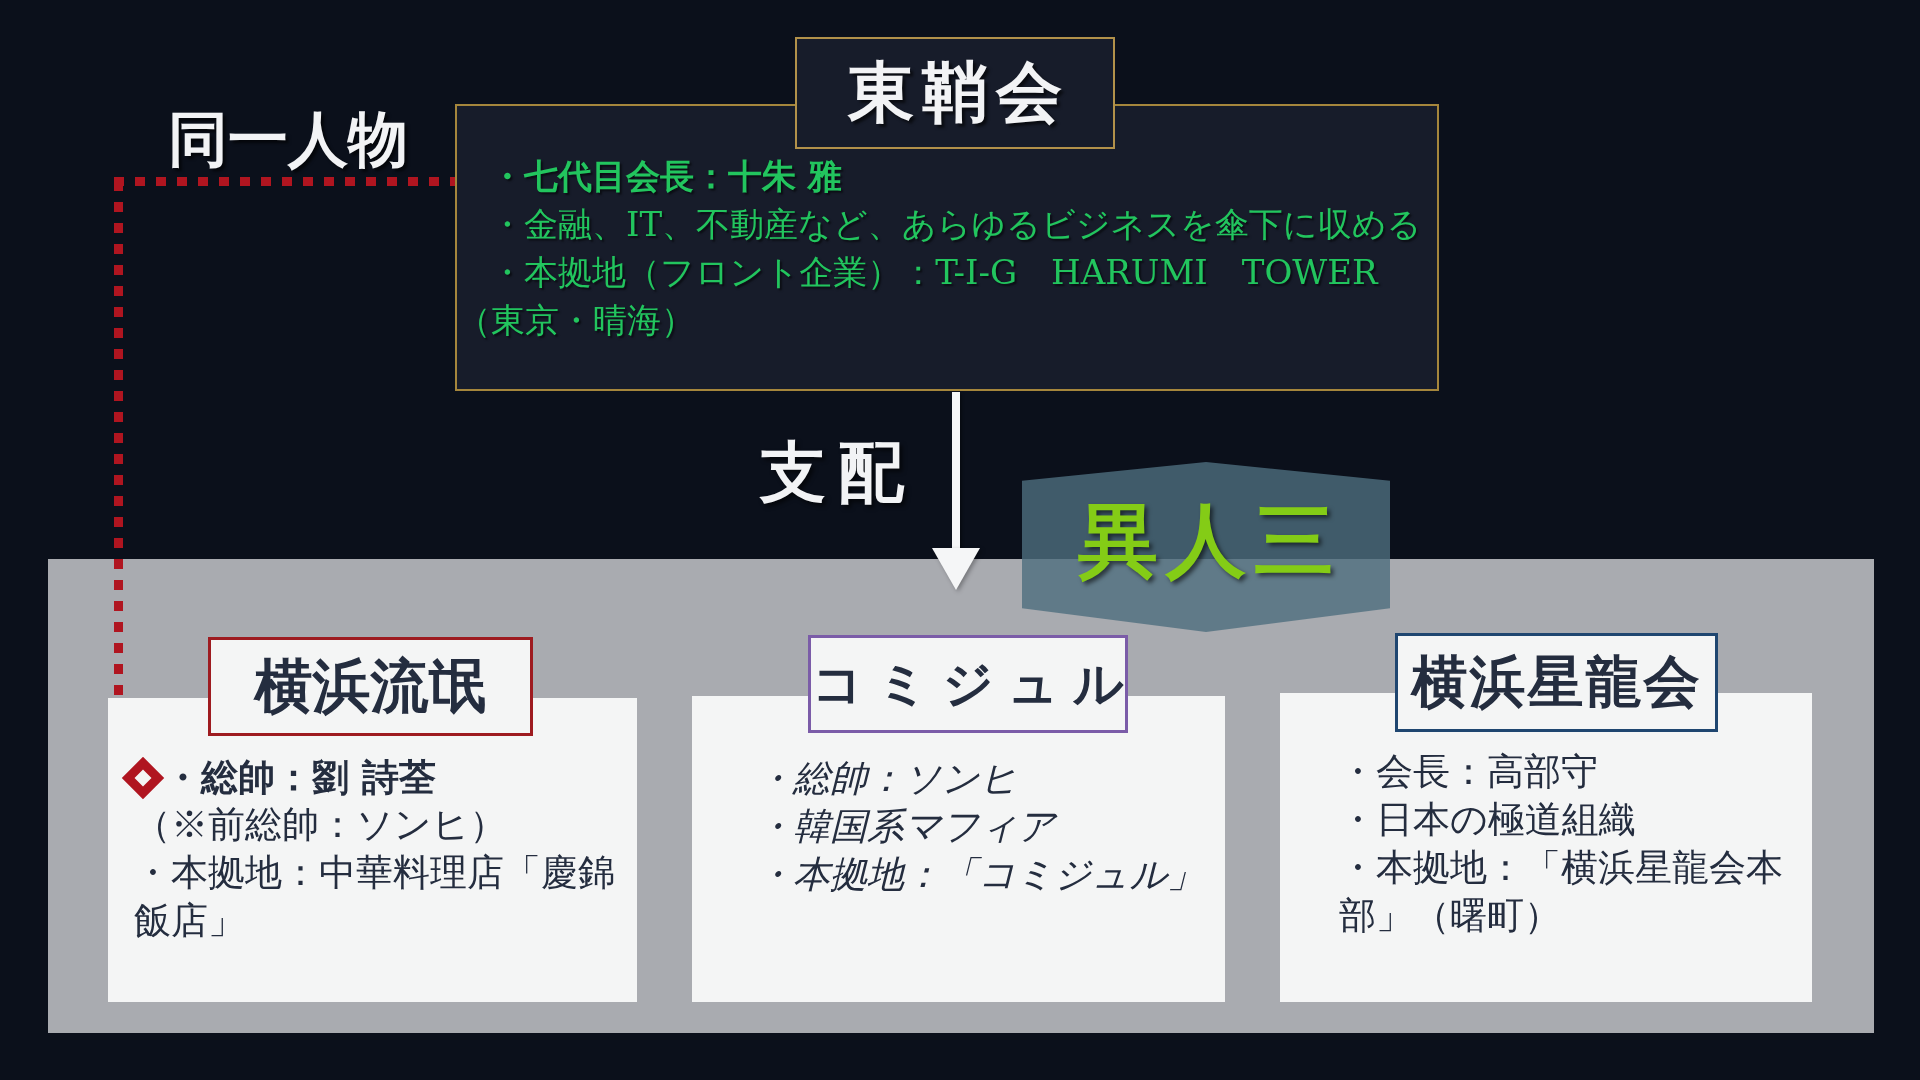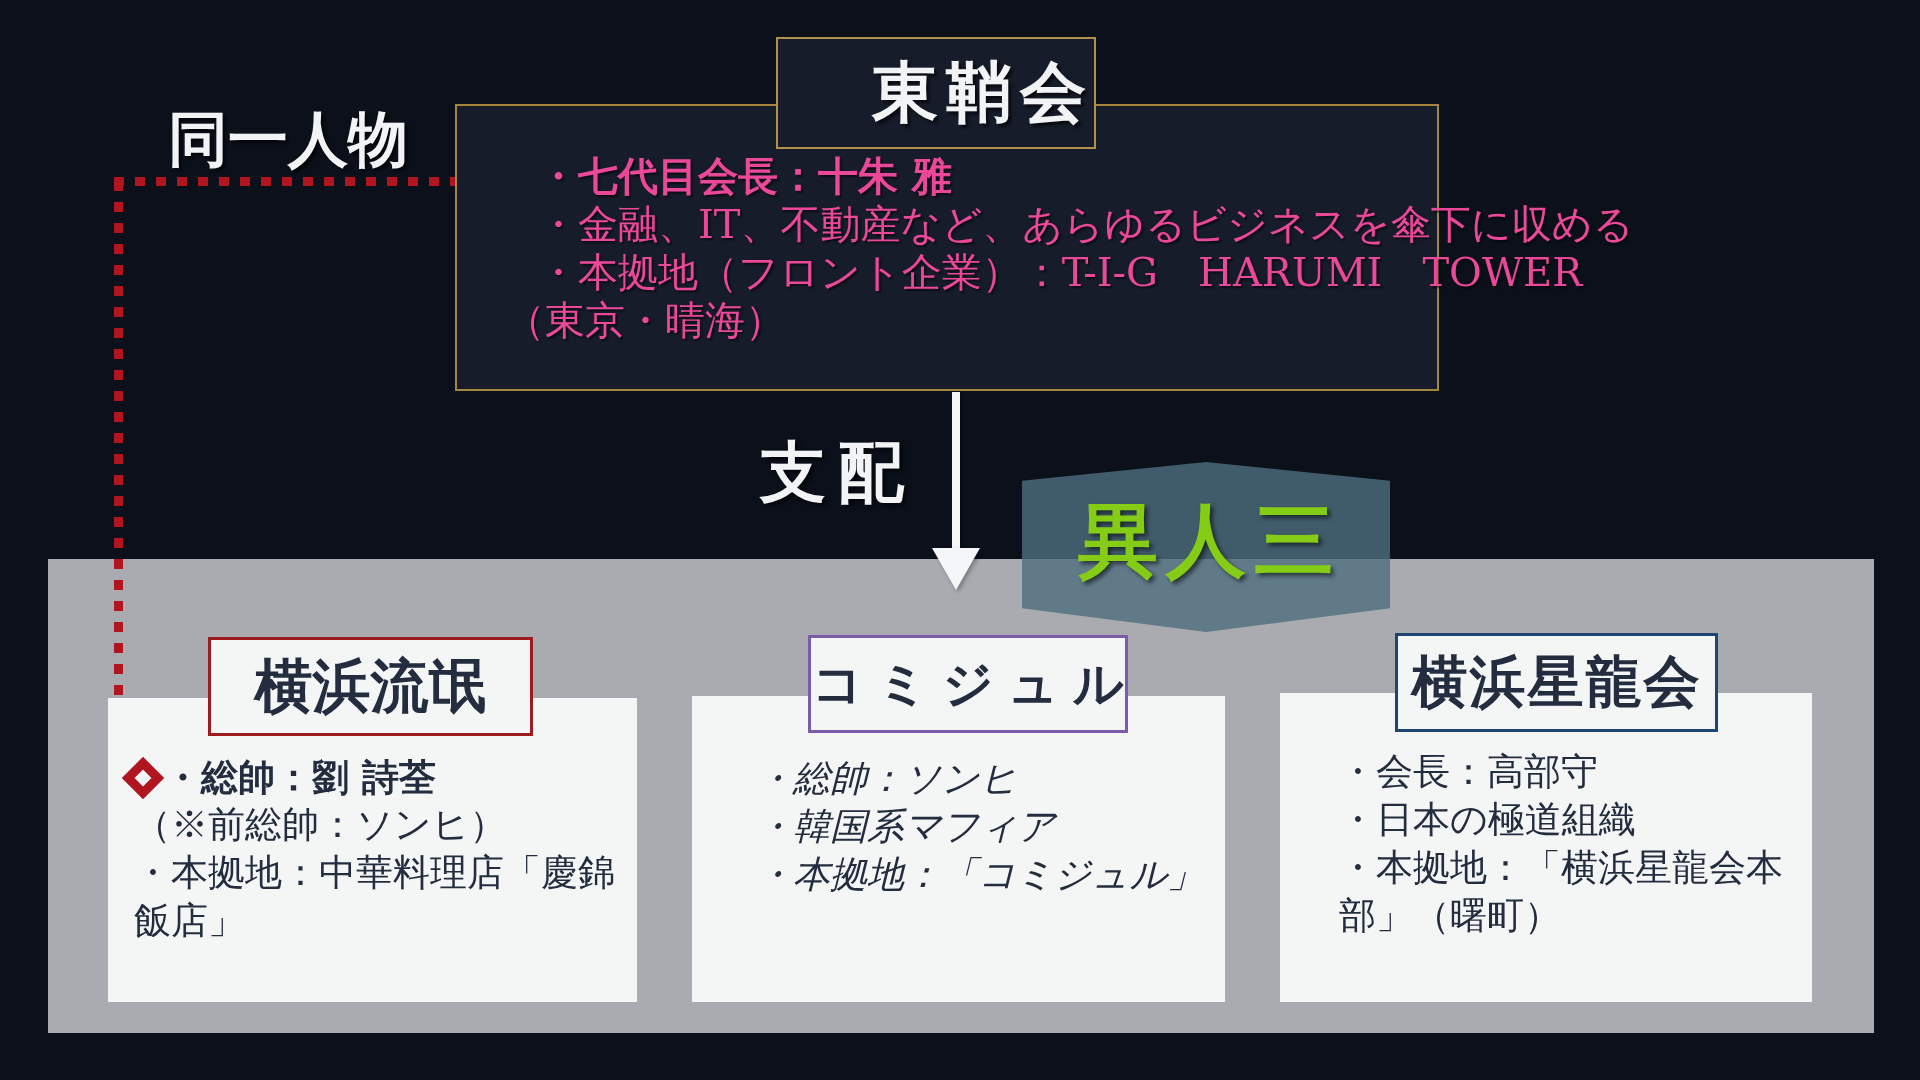--- a/index.html
+++ b/index.html
@@ -11,30 +11,30 @@
   
   .panel{position:absolute;left:48px;top:559px;width:1826px;height:474px;background:#a9abb0;}
 
   
   .info-card{
     position:absolute;left:455px;top:104px;width:984px;height:287px;
     background:#171c2a;border:2px solid #a5863c;box-sizing:border-box;
   }
   .info-lines{position:absolute;left:0;top:46px;width:100%;}
   .info-line{
-    padding-left:33px;font-size:40px;line-height:48px;color:#ec4899;
-    white-space:nowrap;text-shadow:2px 2px 2px rgba(0,0,0,.55);margin-left:48px;
+    padding-left:33px;font-size:34px;line-height:48px;color:#22c55e;
+    white-space:nowrap;text-shadow:2px 2px 2px rgba(0,0,0,.55);
   }
   .info-line.bold{font-weight:bold;}
   .info-line.right{text-align:left;padding-right:205px;padding-left:0;}
 
   .org-title-box{
-    position:absolute;left:776px;top:37px;width:320px;height:112px;
+    position:absolute;left:795px;top:37px;width:320px;height:112px;
     background:#171c2a;border:2px solid #b2914a;box-sizing:border-box;
-    display:flex;align-items:center;justify-content:flex-end;
+    display:flex;align-items:center;justify-content:center;
   }
   .org-title-text{
     font-size:66px;font-weight:bold;color:#f2f3f5;letter-spacing:8px;
     text-shadow:3px 3px 3px rgba(0,0,0,.6);white-space:nowrap;text-indent:8px;
   }
 
   
   .same-person-label{
     position:absolute;left:168px;top:100px;font-size:60px;font-weight:bold;color:#f2f3f5;
     text-shadow:3px 3px 3px rgba(0,0,0,.6);white-space:nowrap;

